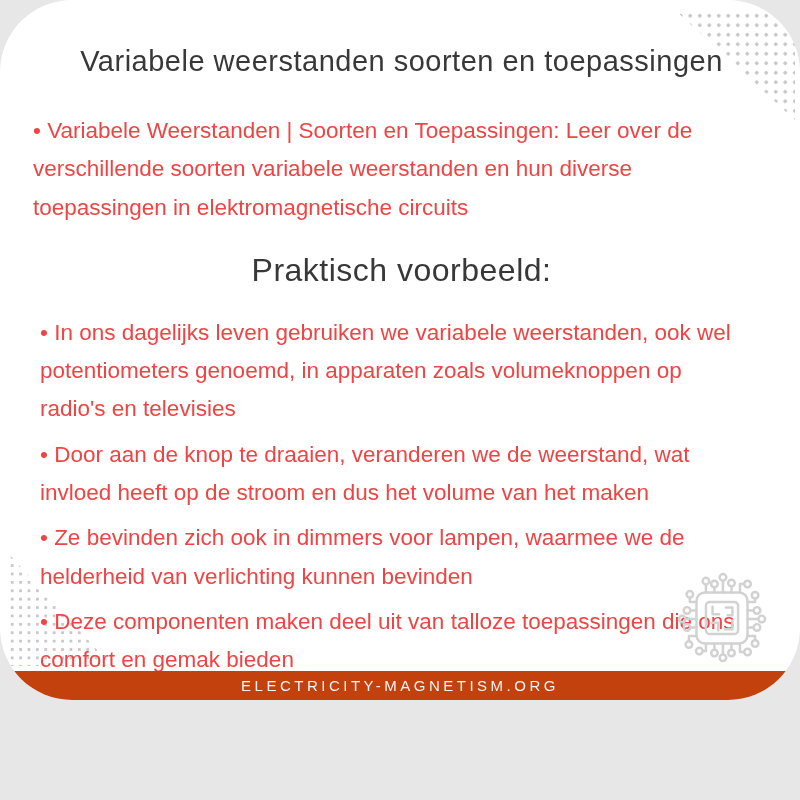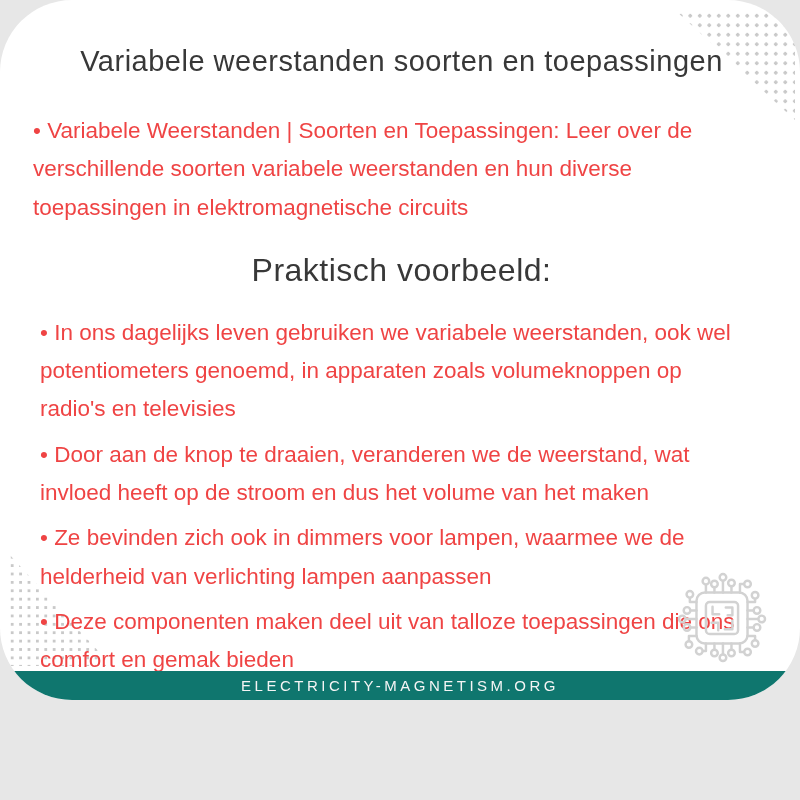--- a/index.html
+++ b/index.html
@@ -68,21 +68,21 @@
   .bullets p { margin: 7px; }
   .chip-wrap {
     position: absolute;
     right: 22px; bottom: 30px;
     width: 112px; height: 104px;
   }
   .footer {
     position: absolute;
     left: 0; right: 0; bottom: 0;
     height: 29px;
-    background: #0f766e;
+    background: #c2410c;
     text-align: center;
   }
   .footer span {
     display: inline-block;
     line-height: 29px;
     font-size: 15px;
     letter-spacing: 3.5px;
     font-weight: 400;
     color: #f5f5f5;
   }
@@ -105,21 +105,21 @@
 
       <h2 class="subtitle">Praktisch voorbeeld:</h2>
 
       <div class="bullets">
         <p class="bodytext">• In ons dagelijks leven gebruiken we variabele weerstanden, ook wel
 potentiometers genoemd, in apparaten zoals volumeknoppen op
 radio's en televisies</p>
         <p class="bodytext">• Door aan de knop te draaien, veranderen we de weerstand, wat
 invloed heeft op de stroom en dus het volume van het maken</p>
         <p class="bodytext">• Ze bevinden zich ook in dimmers voor lampen, waarmee we de
-helderheid van verlichting lampen aanpassen</p>
+helderheid van verlichting kunnen bevinden</p>
         <p class="bodytext">• Deze componenten maken deel uit van talloze toepassingen die ons
 comfort en gemak bieden</p>
       </div>
     </div>
 
     <div class="chip-wrap">
       <svg viewBox="0 0 110 110" width="112" height="104" fill="none" stroke="#d2d2d2" stroke-width="2.6" stroke-linecap="round" stroke-linejoin="round">
 
         <rect x="28" y="28" width="54" height="54" rx="9"></rect>
         <rect x="38" y="38" width="34" height="34" rx="4"></rect>

